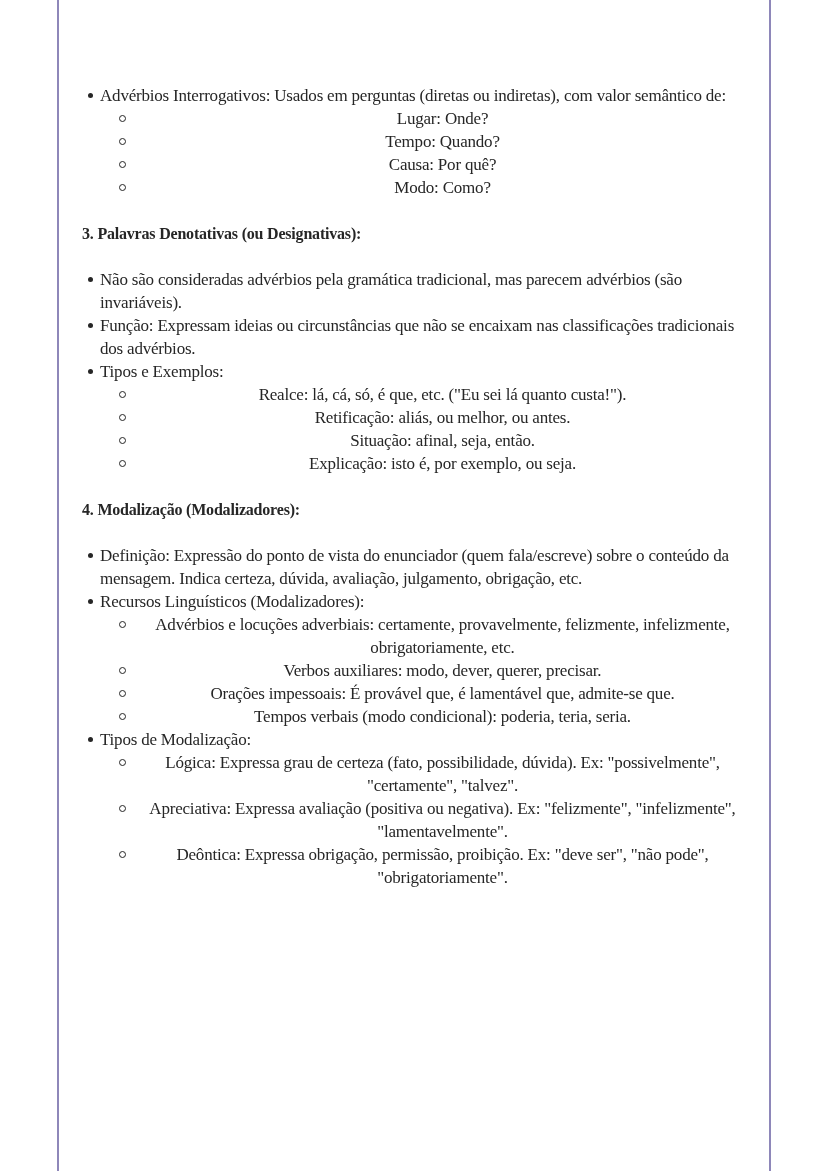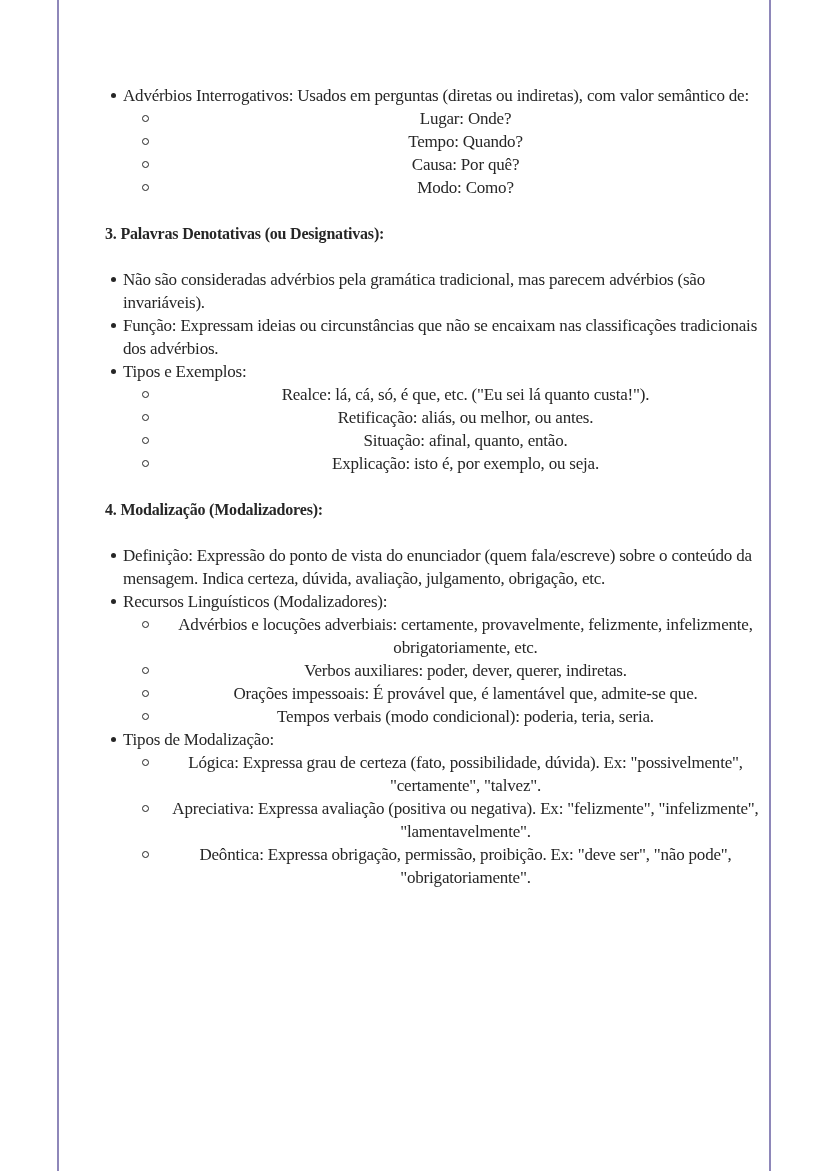--- a/index.html
+++ b/index.html
@@ -30,21 +30,20 @@
   .content {
     position: absolute;
     left: 82px;
     top: 84px;
     width: 666px;
     color: var(--text-color);
     font-family: "Liberation Serif", "DejaVu Serif", serif;
     font-size: 17px;
     line-height: 23px;
     letter-spacing: -0.2px;
-    margin-left: 23px;
   }
   .block + .block { margin-top: 23px; }
 
   .heading {
     font-weight: 700;
     font-size: 16px;
   }
 
   ul { list-style: none; margin: 0; padding: 0; }
 
@@ -92,30 +91,30 @@
           <li class="subitem"><span class="circle"></span><span class="txt">Modo: Como?</span></li>
         </ul></li>
     </ul>
     <div class="heading block">3. Palavras Denotativas (ou Designativas):</div>
     <ul class="list block">
       <li class="item"><span class="dot"></span><span class="txt">Não são consideradas advérbios pela gramática tradicional, mas parecem advérbios (são invariáveis).</span></li>
       <li class="item"><span class="dot"></span><span class="txt">Função: Expressam ideias ou circunstâncias que não se encaixam nas classificações tradicionais dos advérbios.</span></li>
       <li class="item"><span class="dot"></span><span class="txt">Tipos e Exemplos:</span><ul class="sublist">
           <li class="subitem"><span class="circle"></span><span class="txt">Realce: lá, cá, só, é que, etc. ("Eu sei lá quanto custa!").</span></li>
           <li class="subitem"><span class="circle"></span><span class="txt">Retificação: aliás, ou melhor, ou antes.</span></li>
-          <li class="subitem"><span class="circle"></span><span class="txt">Situação: afinal, quanto, então.</span></li>
+          <li class="subitem"><span class="circle"></span><span class="txt">Situação: afinal, seja, então.</span></li>
           <li class="subitem"><span class="circle"></span><span class="txt">Explicação: isto é, por exemplo, ou seja.</span></li>
         </ul></li>
     </ul>
     <div class="heading block">4. Modalização (Modalizadores):</div>
     <ul class="list block">
       <li class="item"><span class="dot"></span><span class="txt">Definição: Expressão do ponto de vista do enunciador (quem fala/escreve) sobre o conteúdo da mensagem. Indica certeza, dúvida, avaliação, julgamento, obrigação, etc.</span></li>
       <li class="item"><span class="dot"></span><span class="txt">Recursos Linguísticos (Modalizadores):</span><ul class="sublist">
           <li class="subitem"><span class="circle"></span><span class="txt">Advérbios e locuções adverbiais: certamente, provavelmente, felizmente, infelizmente, obrigatoriamente, etc.</span></li>
-          <li class="subitem"><span class="circle"></span><span class="txt">Verbos auxiliares: poder, dever, querer, indiretas.</span></li>
+          <li class="subitem"><span class="circle"></span><span class="txt">Verbos auxiliares: modo, dever, querer, precisar.</span></li>
           <li class="subitem"><span class="circle"></span><span class="txt">Orações impessoais: É provável que, é lamentável que, admite-se que.</span></li>
           <li class="subitem"><span class="circle"></span><span class="txt">Tempos verbais (modo condicional): poderia, teria, seria.</span></li>
         </ul></li>
       <li class="item"><span class="dot"></span><span class="txt">Tipos de Modalização:</span><ul class="sublist">
           <li class="subitem"><span class="circle"></span><span class="txt">Lógica: Expressa grau de certeza (fato, possibilidade, dúvida). Ex: "possivelmente", "certamente", "talvez".</span></li>
           <li class="subitem"><span class="circle"></span><span class="txt">Apreciativa: Expressa avaliação (positiva ou negativa). Ex: "felizmente", "infelizmente", "lamentavelmente".</span></li>
           <li class="subitem"><span class="circle"></span><span class="txt">Deôntica: Expressa obrigação, permissão, proibição. Ex: "deve ser", "não pode", "obrigatoriamente".</span></li>
         </ul></li>
     </ul>
   </div>

